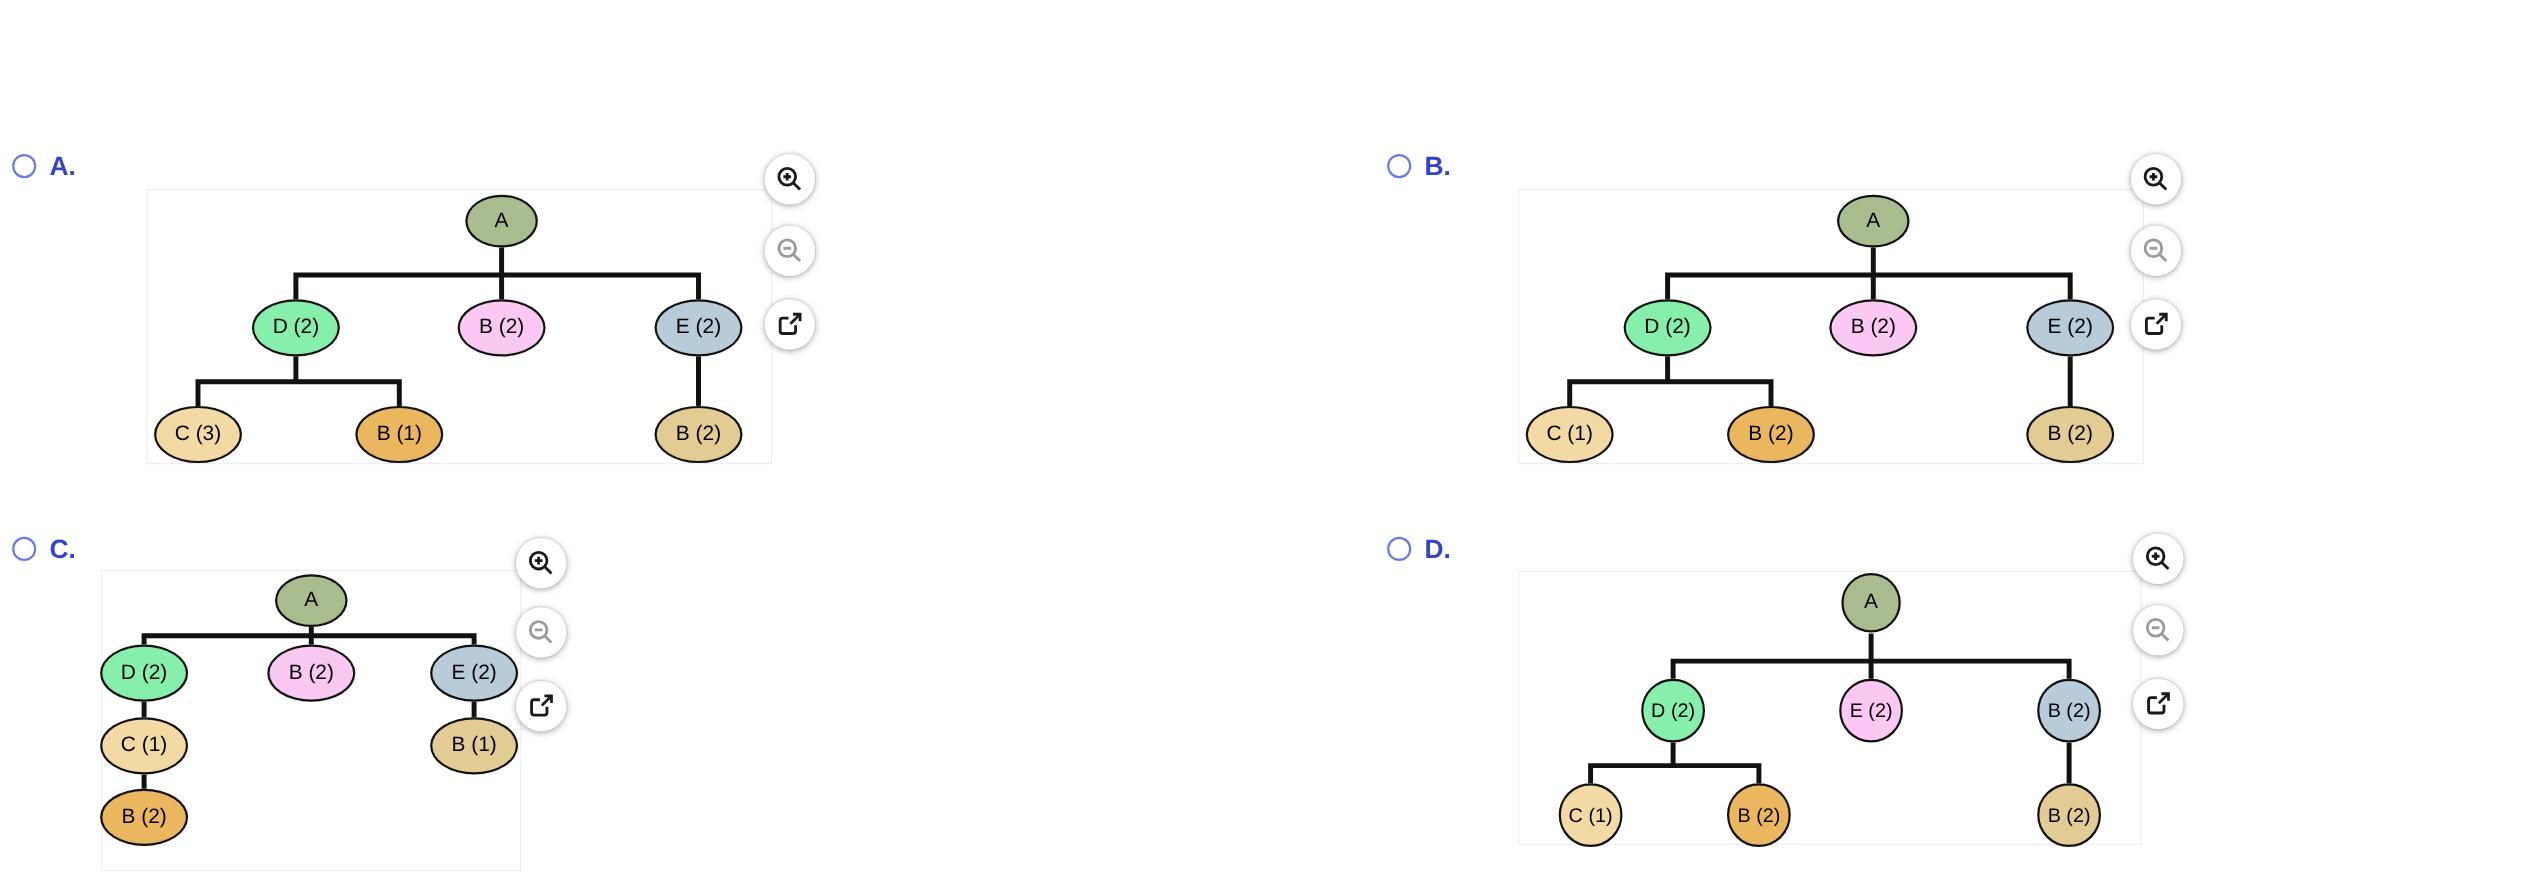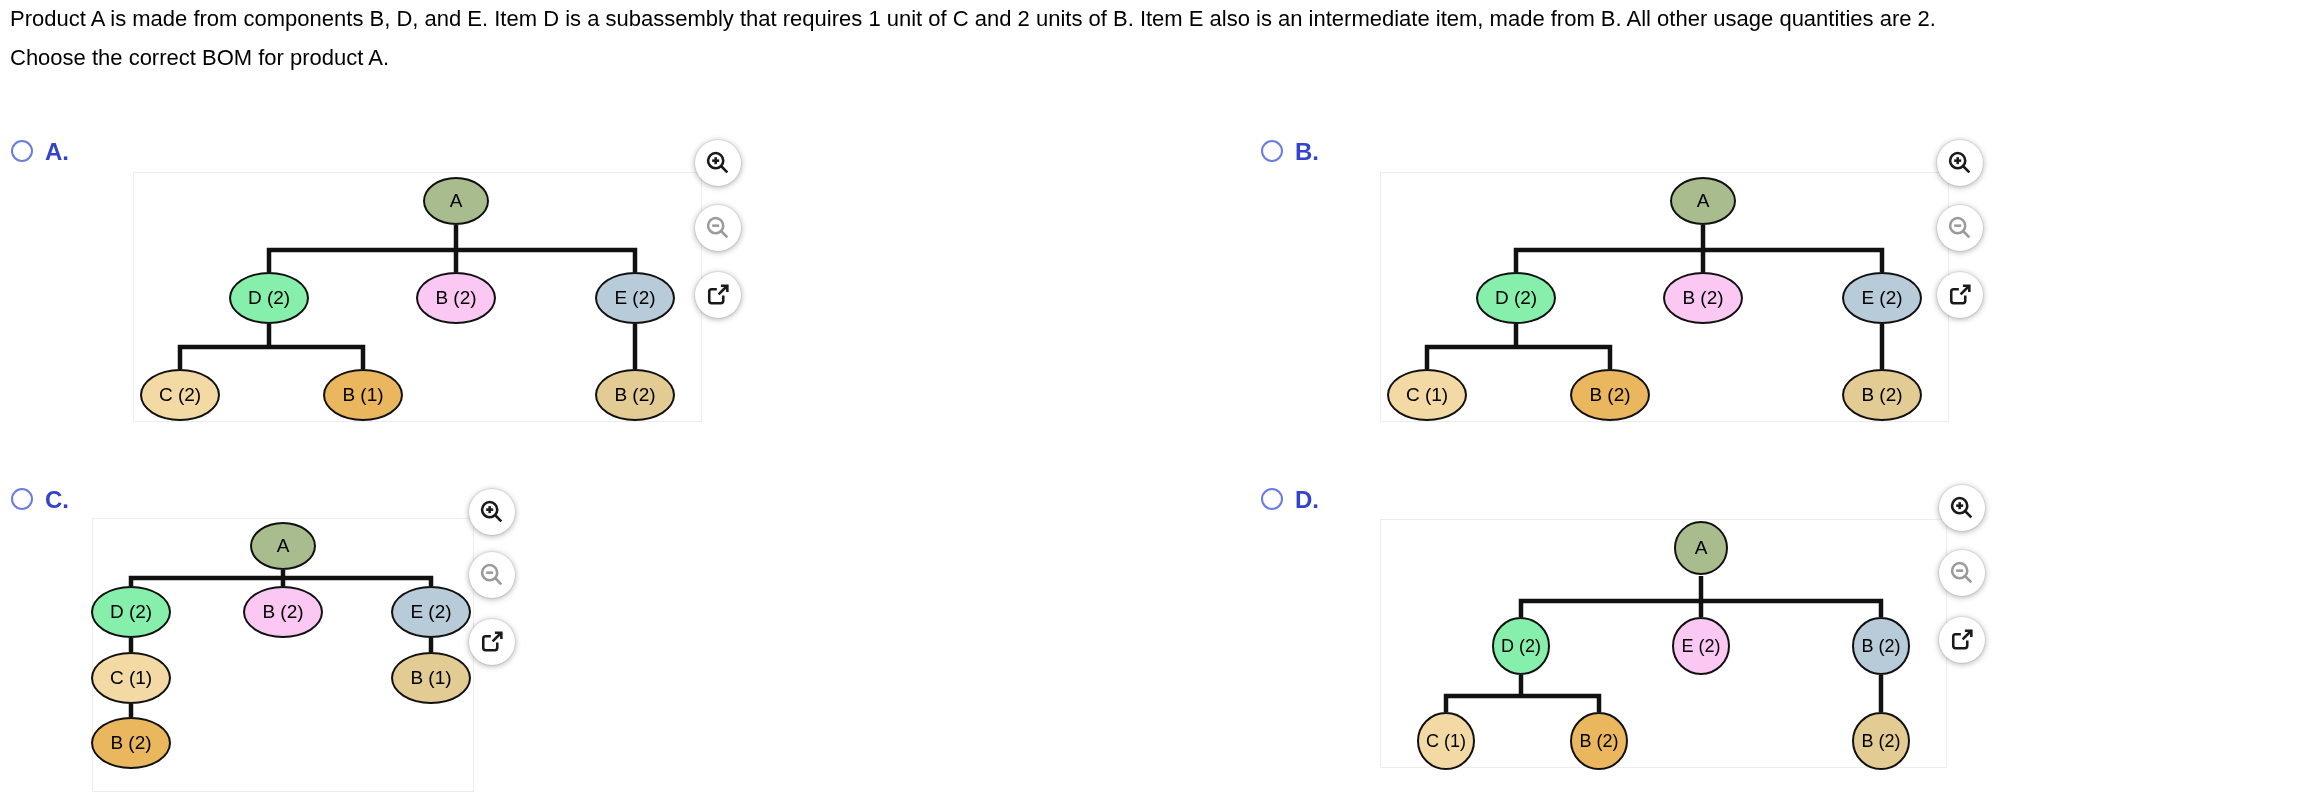--- a/index.html
+++ b/index.html
@@ -32,39 +32,37 @@
   .icon-btn svg{width:28px;height:28px;}
   .ic-dark{stroke:#1a1a1a;}
   .ic-gray{stroke:#9b9b9b;}
   .icon-btn svg circle,.icon-btn svg line,.icon-btn svg path{fill:none;stroke-width:2.2;}
 </style>
 </head>
 <body>
 
 <div id="screen">
 
-  <div class="qline" style="top:6px;">Product A is made from components B, D, and E. Item D is a subassembly that requires 1 unit of C and 2 units of B. Item E also is an intermediate item, made from B. All other usage quantities are 2.</div>
-  <div class="qline" style="top:45px;">Choose the correct BOM for product A.</div>
 
   <span class="radio" style="left:11px;top:140px;"></span>
   <span class="opt-label" style="left:45px;top:138px;">A.</span>
 
   <div class="diagram" style="left:133px;top:172px;width:567px;height:248px;">
     <svg class="wires" width="567" height="248" viewBox="0 0 567 248">
       <path d="M135 99 L135 77 L501 77 L501 99"></path>
       <path d="M322 52 L322 99"></path>
       <path d="M46 196 L46 174 L229 174 L229 196"></path>
       <path d="M135 151 L135 174"></path>
       <path d="M501 151 L501 196"></path>
     </svg>
     <div class="node sz-root c-green" style="left:322px;top:28px;">A</div>
     <div class="node sz-ell c-dusty" style="left:135px;top:125px;">D (2)</div>
     <div class="node sz-ell c-pink" style="left:322px;top:125px;">B (2)</div>
     <div class="node sz-ell c-blue" style="left:501px;top:125px;">E (2)</div>
-    <div class="node sz-ell c-lighttan" style="left:46px;top:222px;">C (2)</div>
+    <div class="node sz-ell c-lighttan" style="left:46px;top:222px;">C (3)</div>
     <div class="node sz-ell c-gold" style="left:229px;top:222px;">B (1)</div>
     <div class="node sz-ell c-tan" style="left:501px;top:222px;">B (2)</div>
   </div>
 
   <button class="icon-btn" style="left:695px;top:140px;">
     <svg viewBox="0 0 24 24" class="ic-dark">
       <circle cx="10" cy="10" r="6.5"></circle>
         <line x1="14.8" y1="14.8" x2="20" y2="20"></line>
       <line x1="7" y1="10" x2="13" y2="10"></line>
         <line x1="10" y1="7" x2="10" y2="13"></line>

